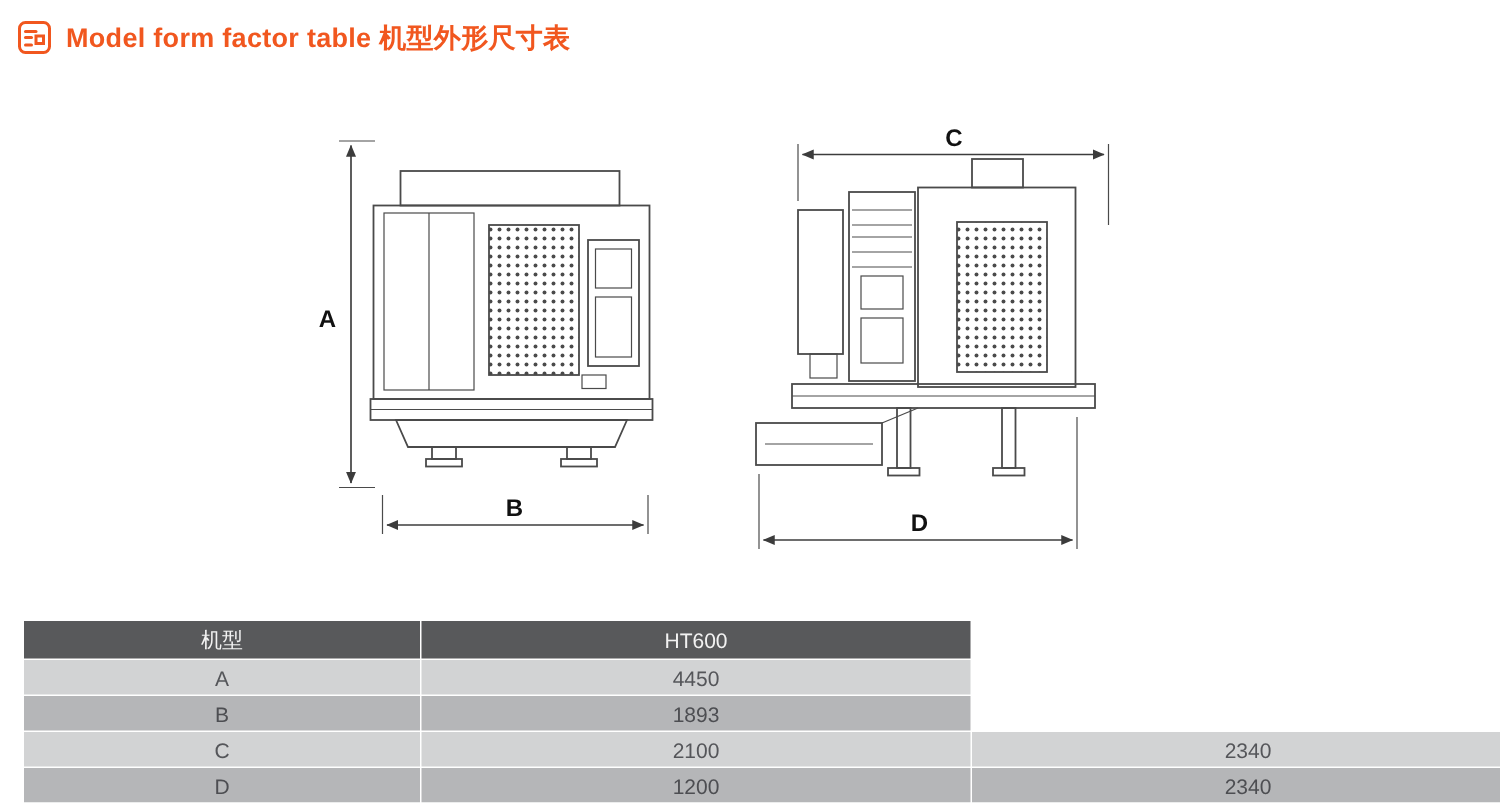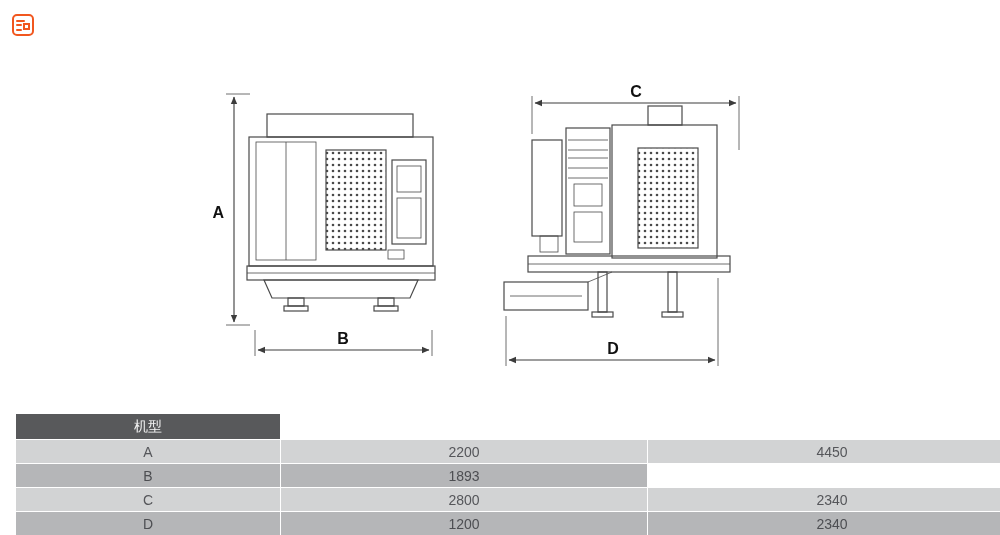--- a/index.html
+++ b/index.html
@@ -43,20 +43,21 @@
   <div class="header">
     <span class="icon-box">
       <svg width="24" height="24" viewBox="0 0 24 24">
         <rect x="2" y="2" width="20" height="20" rx="4" fill="none" stroke="#f1571f" stroke-width="2"></rect>
         <line x1="6" y1="8" x2="13" y2="8" stroke="#f1571f" stroke-width="2" stroke-linecap="round"></line>
         <line x1="6" y1="12" x2="10" y2="12" stroke="#f1571f" stroke-width="2" stroke-linecap="round"></line>
         <rect x="13" y="11" width="5" height="5" fill="none" stroke="#f1571f" stroke-width="2"></rect>
         <line x1="6" y1="17" x2="10" y2="17" stroke="#f1571f" stroke-width="2" stroke-linecap="round"></line>
       </svg>
     </span>
+    <span class="title">Model form factor table 机型外形尺寸表</span>
   </div>
 
   <svg class="drawing-svg" viewBox="0 45 1000 362">
     <defs>
       <pattern id="dots" x="0" y="0" width="6" height="6" patternUnits="userSpaceOnUse">
         <circle cx="3" cy="3" r="1.3" fill="#4a4a4a"></circle>
       </pattern>
       <marker id="arr" viewBox="0 0 10 10" refX="8.5" refY="5" markerWidth="8" markerHeight="8" orient="auto-start-reverse">
         <path d="M0,1.2 L9,5 L0,8.8 Z" fill="#3c3c3c"></path>
       </marker>
@@ -147,33 +148,33 @@
         <line class="thin" x1="718" y1="278" x2="718" y2="366"></line>
         <line class="dimline" x1="509" y1="360" x2="715" y2="360" marker-start="url(#arr)" marker-end="url(#arr)"></line>
         <text class="dim-label" x="613" y="354" text-anchor="middle">D</text>
       </g>
     </g>
   </svg>
 
   <div class="spec-table">
     <div class="t-row t-head">
       <div class="t-cell">机型</div>
+      <div class="t-cell">HT600</div>
     </div>
     <div class="t-row t-light">
       <div class="t-cell">A</div>
-      <div class="t-cell">2200</div>
       <div class="t-cell">4450</div>
     </div>
     <div class="t-row t-dark">
       <div class="t-cell">B</div>
       <div class="t-cell">1893</div>
     </div>
     <div class="t-row t-light">
       <div class="t-cell">C</div>
-      <div class="t-cell">2800</div>
+      <div class="t-cell">2100</div>
       <div class="t-cell">2340</div>
     </div>
     <div class="t-row t-dark">
       <div class="t-cell">D</div>
       <div class="t-cell">1200</div>
       <div class="t-cell">2340</div>
     </div>
   </div>
 
 </div>

